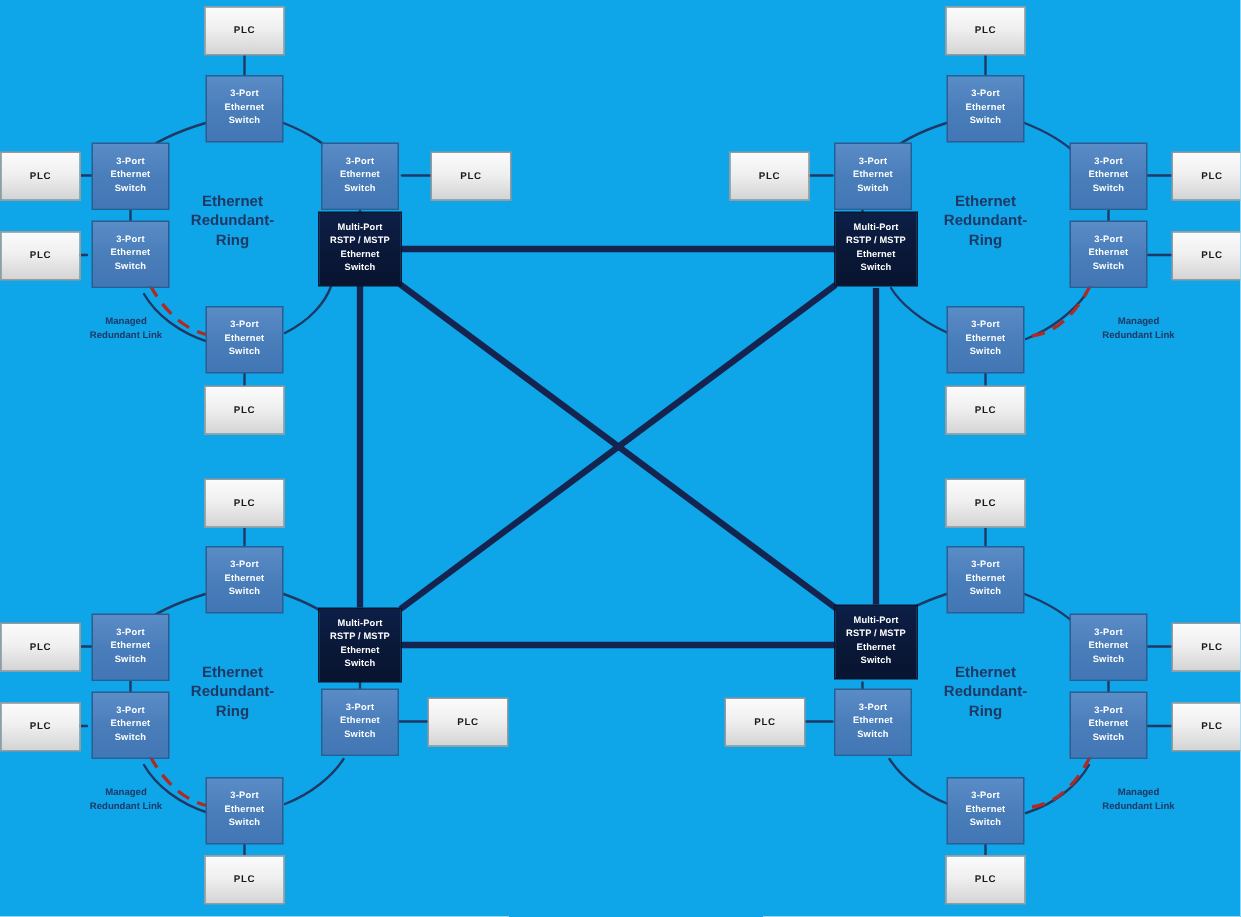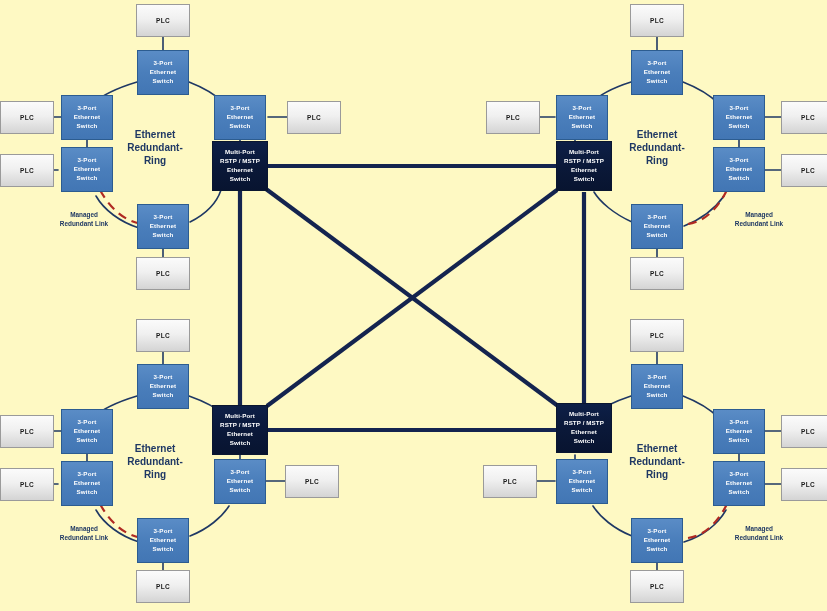--- a/index.html
+++ b/index.html
@@ -1,18 +1,18 @@
 <!DOCTYPE html>
 <html><head>
 <meta charset="utf-8">
 <title>Ethernet Redundant Ring Network Diagram</title>
 <style>
   html,body{margin:0;padding:0;background:#ffffff;}
   body{font-family:"Liberation Sans","DejaVu Sans",sans-serif;}
-  #canvas{position:relative;width:827px;height:611px;background:#fef9c3;overflow:hidden;}
+  #canvas{position:relative;width:827px;height:611px;background:#0ea5e9;overflow:hidden;}
   #links{position:absolute;left:0;top:0;width:827px;height:611px;}
 
   .node{position:absolute;box-sizing:border-box;display:flex;flex-direction:column;
         align-items:center;justify-content:center;text-align:center;z-index:5;}
 
   .plc{width:54px;height:33px;
        background:linear-gradient(180deg,#fbfbfb 0%,#f0f0f0 45%,#d4d4d4 100%);
        border:1px solid #9a9a9a;color:#1a1a1a;font-size:6.5px;font-weight:bold;
        letter-spacing:.4px;}
 

